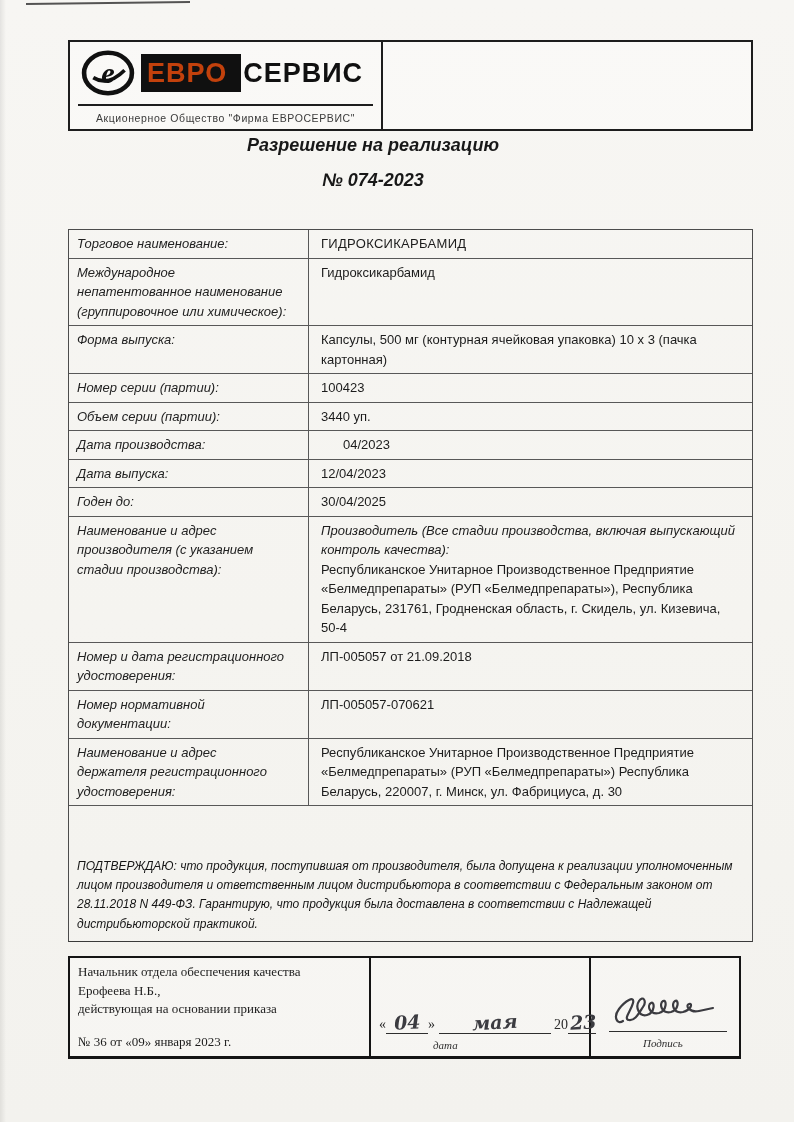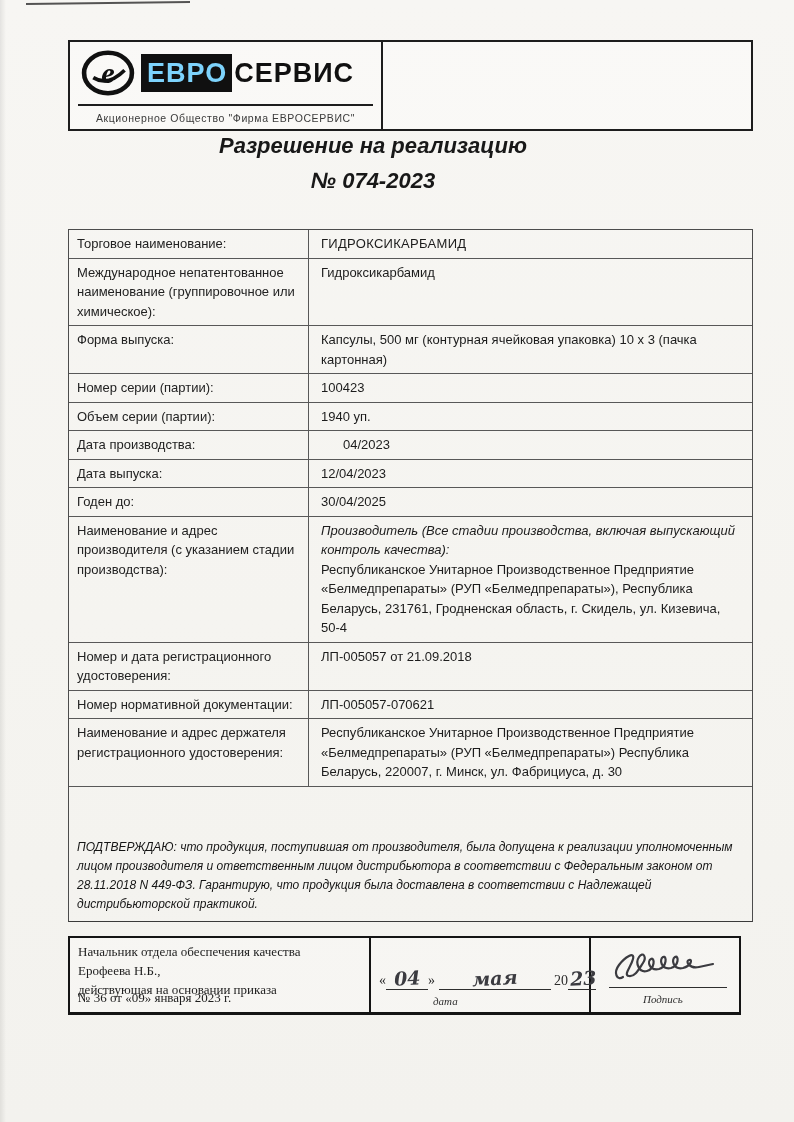--- a/index.html
+++ b/index.html
@@ -23,57 +23,57 @@
   }
   
   .letterhead {
     position: absolute; left: 68px; top: 40px; width: 685px;
     border: 2px solid #1d1d1d; display: flex; background: rgba(255,255,255,.35);
   }
   .logo-cell { width: 313px; border-right: 2px solid #1d1d1d; padding: 8px 8px 5px 8px; }
   .logo-row { display: flex; align-items: center; gap: 5px; padding-left: 2px; }
   .emblem { width: 56px; height: 46px; flex: 0 0 auto; }
   .brand { display: flex; align-items: stretch; font-weight: bold; font-size: 27px; letter-spacing: 1px; line-height: 1; }
-  .brand-euro { background: #101010; color: #7dd3fc; padding: 6px 5px 5px 6px; }
+  .brand-euro { background: #101010; color: #c2410c; padding: 6px 14px 5px 6px; }
   .brand-service { color: #101010; padding: 6px 0 5px 2px; }
   .logo-divider { border-top: 2px solid #1d1d1d; margin-top: 8px; }
   .logo-subtitle {
     padding-top: 6px; font-size: 10.5px; letter-spacing: .6px;
     text-align: center; color: #3a3a3a; white-space: nowrap;
   }
   .contact-cell {
     flex: 1; padding: 5px 6px 5px 10px;
     font-family: "Liberation Serif", serif; font-size: 13px; line-height: 1.45; color: #262626;
   }
   .email-line .email { border-bottom: 1px solid #2a2a2a; }
   
   .doc-title {
     position: absolute; left: 0; top: 128px; width: 746px; text-align: center;
-    font-weight: bold; font-style: italic; font-size: 22px; line-height: 35px; color: #181818;
+    font-weight: bold; font-style: italic; font-size: 18px; line-height: 35px; color: #181818;
   }
   
   .content { position: absolute; left: 68px; top: 229px; width: 685px; }
   .dtable { border: 1px solid #4c4c4c; border-bottom: 1.5px solid #3a3a3a; }
   .trow { display: flex; border-bottom: 1px solid #585858; }
   .trow:last-child { border-bottom: none; }
   .tlabel {
     width: 240px; flex: 0 0 auto; border-right: 1px solid #585858;
-    padding: 4px 1px 4px 8px; font-size: 13px; line-height: 1.5; color: #222;
+    padding: 4px 20px 4px 8px; font-size: 13px; line-height: 1.5; color: #222; font-style: italic;
   }
   .tvalue { flex: 1; padding: 4px 12px 4px 12px; font-size: 13px; line-height: 1.5; color: #1c1c1c; }
   .tvalue.caps { letter-spacing: .3px; }
   .tvalue.indent { padding-left: 34px; }
   .val-italic { font-style: italic; display: block; }
   .confirm-row {
     padding: 5px 10px 7px 8px; font-size: 12px; line-height: 1.6;
     font-weight: normal; font-style: italic; color: #151515; margin-top: 46px;
   }
   
   .sig-table {
-    margin-top: 14px; width: 673px; display: flex; height: 79px;
+    margin-top: 14px; width: 673px; display: flex; height: 103px;
     border: 2px solid #141414; border-bottom-width: 3px; background: rgba(255,255,255,.25);
   }
   .sig-left {
     width: 301px; flex: 0 0 auto; border-right: 2px solid #141414;
     font-family: "Liberation Serif", serif; font-size: 13px; line-height: 1.45;
     color: #1c1c1c; padding: 5px 8px; position: relative;
   }
   .sig-order { position: absolute; left: 8px; bottom: 4px; }
   .sig-date { width: 220px; flex: 0 0 auto; border-right: 2px solid #141414; position: relative; }
   .date-line {
@@ -140,21 +140,21 @@
       <div class="trow">
         <div class="tlabel">Форма выпуска:</div>
         <div class="tvalue">Капсулы, 500 мг (контурная ячейковая упаковка) 10 х 3 (пачка картонная)</div>
       </div>
       <div class="trow">
         <div class="tlabel">Номер серии (партии):</div>
         <div class="tvalue">100423</div>
       </div>
       <div class="trow">
         <div class="tlabel">Объем серии (партии):</div>
-        <div class="tvalue">1940 уп.</div>
+        <div class="tvalue">3440 уп.</div>
       </div>
       <div class="trow">
         <div class="tlabel">Дата производства:</div>
         <div class="tvalue indent">04/2023</div>
       </div>
       <div class="trow">
         <div class="tlabel">Дата выпуска:</div>
         <div class="tvalue">12/04/2023</div>
       </div>
       <div class="trow">

